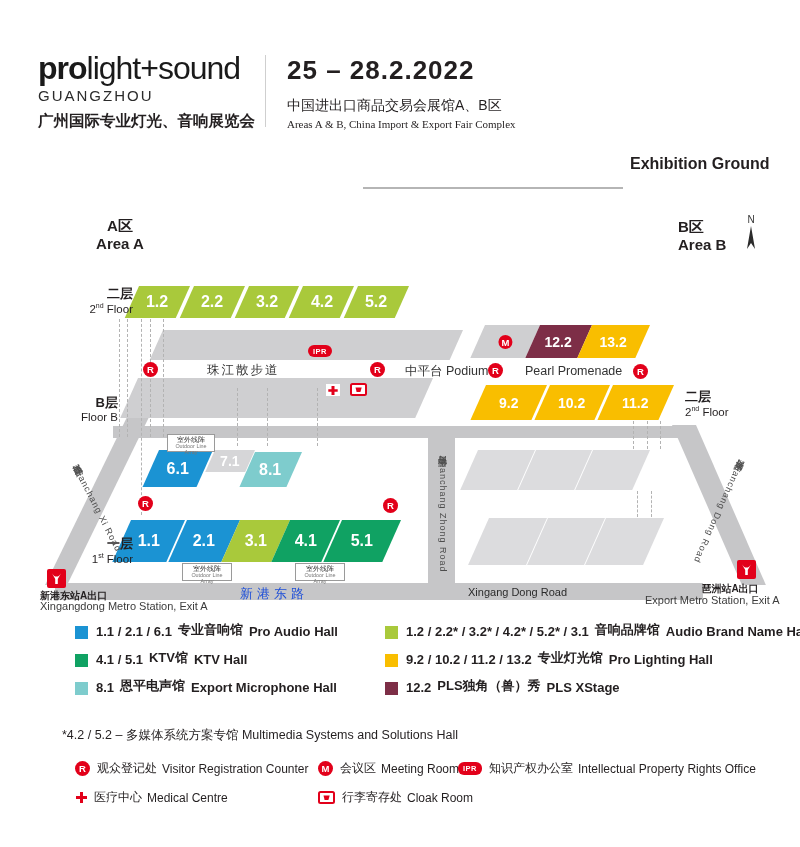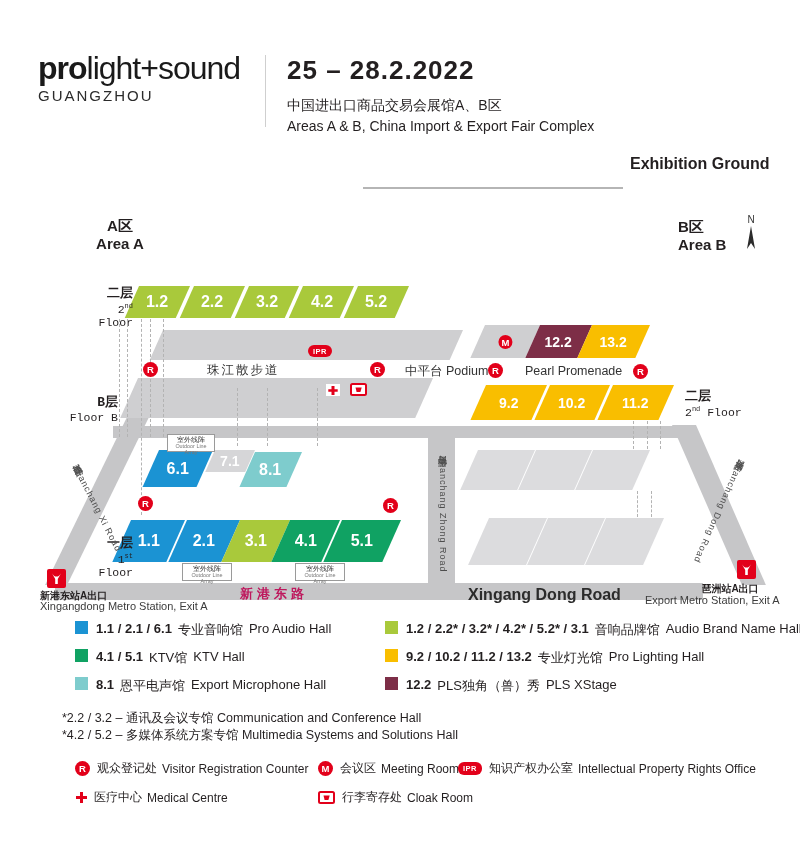--- a/index.html
+++ b/index.html
@@ -13,58 +13,59 @@
   .abs{position:absolute;}
   .skew{position:absolute;transform:skewX(-24deg);transform-origin:top left;}
   .row{display:flex;}
   .cell{display:flex;align-items:center;justify-content:center;}
   .hnum{transform:skewX(24deg);color:#fff;font-weight:bold;font-size:16px;}
   .hnum.sm{font-size:14px;}
   .rm{position:absolute;width:15px;height:15px;border-radius:50%;background:var(--red);
       color:#fff;font-size:9.5px;font-weight:bold;display:flex;align-items:center;justify-content:center;z-index:6;}
   .badge{background:var(--red);color:#fff;font-weight:bold;font-size:7.5px;border-radius:6px;
          display:flex;align-items:center;justify-content:center;letter-spacing:.5px;}
-  .floorlab{position:absolute;line-height:1.15;font-family:Liberation Mono, monospace;}
+  .floorlab{position:absolute;line-height:1.15;}
   .floorlab .cn{font-weight:bold;font-size:13px;display:block;}
   .floorlab .en{font-size:11.5px;display:block;}
   .floorlab sup{font-size:7px;}
   .bandtxt{position:absolute;font-size:12.5px;color:#333;white-space:nowrap;z-index:6;}
   .dash{position:absolute;width:0;border-left:1px dashed #b3b3b3;z-index:4;}
   .roadtxt{position:absolute;writing-mode:vertical-rl;font-size:9px;color:#4d4d4d;
            letter-spacing:1px;white-space:nowrap;display:flex;align-items:center;justify-content:center;z-index:5;}
   .outdoor{position:absolute;background:#fff;border:1px solid #9a9a9a;text-align:center;
            line-height:1.05;z-index:6;padding-top:1px;}
   .outdoor .cn{font-size:7px;display:block;color:#333;}
   .outdoor .en{font-size:6px;display:block;color:#777;transform:scale(.9);}
   .arealab{position:absolute;font-weight:bold;font-size:15px;line-height:1.2;}
-  .leg-item{position:absolute;display:flex;align-items:flex-start;font-size:13px;white-space:nowrap;}
+  .leg-item{position:absolute;display:flex;align-items:flex-end;font-size:13px;white-space:nowrap;font-weight:bold;}
   .leg-item .sw{width:13px;height:13px;margin-right:8px;flex:none;}
   .leg-item b{margin-right:6px;}
   .leg-item .cn{margin-right:6px;}
   .fac{position:absolute;display:flex;align-items:center;font-size:12px;white-space:nowrap;}
   .fac .cn{margin:0 5px 0 7px;}
   .metro-cn{position:absolute;font-size:10px;font-weight:bold;white-space:nowrap;}
   .metro-en{position:absolute;font-size:11px;color:#3c3c3c;white-space:nowrap;}
 </style>
 </head>
 <body>
 
 <div id="page">
 
   <div class="abs" style="left:38px;top:52px;">
     <div style="font-size:32px;letter-spacing:-1px;line-height:1;color:#1a1a1a;">
       <b>pro</b><span>light+sound</span>
     </div>
     <div style="font-size:15px;letter-spacing:2px;margin-top:3px;color:#2b2b2b;">GUANGZHOU</div>
+    <div style="font-size:15.5px;font-weight:bold;margin-top:7px;">广州国际专业灯光、音响展览会</div>
   </div>
   <div class="abs" style="left:265px;top:55px;width:1px;height:72px;background:#cfcfcf;"></div>
   <div class="abs" style="left:287px;top:55px;">
     <div style="font-size:26px;font-weight:bold;letter-spacing:1px;">25 – 28.2.2022</div>
     <div style="font-size:14px;margin-top:11px;">中国进出口商品交易会展馆A、B区</div>
-    <div style="font-size:14px;margin-top:3px;">Areas A &amp; B, China Import &amp; Export Fair Complex</div>
+    <div style="font-size:11px;margin-top:3px;font-family:Liberation Serif, serif;">Areas A &amp; B, China Import &amp; Export Fair Complex</div>
   </div>
 
   <div class="abs" style="left:363px;top:187px;width:260px;height:2px;background:#b5b5b5;"></div>
   <div class="abs" style="left:630px;top:154px;width:150px;line-height:1.2;">
     <div style="font-size:16px;font-weight:bold;">Exhibition Ground</div>
   </div>
 
   <div class="arealab" style="left:90px;top:217px;width:60px;text-align:center;">
     <div>A区</div>
       <div>Area A</div>
@@ -82,22 +83,22 @@
 
   <div class="abs" style="left:113px;top:426px;width:567px;height:12px;background:var(--road);"></div>
   <div class="abs" style="left:428px;top:437px;width:27px;height:146px;background:var(--road);"></div>
   <div class="skew" style="left:128px;top:415px;width:22px;height:170px;background:var(--road);transform:skewX(-26deg);"></div>
   <div class="skew" style="left:672px;top:425px;width:24px;height:160px;background:var(--road);transform:skewX(23.6deg);"></div>
   <div class="abs" style="left:55px;top:583px;width:648px;height:17px;background:var(--road);"></div>
 
   <div class="roadtxt" style="left:83px;top:430px;width:24px;height:150px;transform:rotate(-27deg);">展场西路 Zhanchang Xi Road</div>
   <div class="roadtxt" style="left:429px;top:440px;width:26px;height:140px;">展场中路 Zhanchang Zhong Road</div>
   <div class="roadtxt" style="left:708px;top:434px;width:24px;height:148px;transform:rotate(24deg);">展场东路 Zhanchang Dong Road</div>
-  <div class="abs" style="left:240px;top:585px;font-size:13px;letter-spacing:4px;color:#be185d;z-index:5;font-weight:bold;">新港东路</div>
-  <div class="abs" style="left:468px;top:586px;font-size:16px;color:#2b2b2b;z-index:5;font-weight:bold;">Xingang Dong Road</div>
+  <div class="abs" style="left:240px;top:585px;font-size:13px;letter-spacing:4px;color:#1d4ed8;z-index:5;">新港东路</div>
+  <div class="abs" style="left:468px;top:586px;font-size:11px;color:#2b2b2b;z-index:5;">Xingang Dong Road</div>
 
   <div class="skew" style="left:163px;top:330px;width:300px;height:30px;background:var(--bld);"></div>
   <div class="skew" style="left:138px;top:378px;width:295px;height:40px;background:var(--bld);"></div>
 
   <div class="skew row" style="left:478px;top:450px;width:172px;height:40px;gap:1px;">
     <div class="cell" style="flex:1;background:var(--blk);"></div>
     <div class="cell" style="flex:1;background:var(--blk);"></div>
     <div class="cell" style="flex:1;background:var(--blk);"></div>
   </div>
   <div class="skew row" style="left:489px;top:518px;width:175px;height:47px;gap:1px;">
@@ -283,21 +284,20 @@
       <span class="cn">恩平电声馆</span>
       <span>Export Microphone Hall</span>
   </div>
   <div class="leg-item" style="left:385px;top:677px;">
     <span class="sw" style="background:var(--maroon);"></span>
     <b>12.2</b>
       <span class="cn">PLS独角（兽）秀</span>
       <span>PLS XStage</span>
   </div>
 
-  <div class="abs" style="left:62px;top:710px;font-size:12.5px;">*2.2 / 3.2 – 通讯及会议专馆 Communication and Conference Hall</div>
   <div class="abs" style="left:62px;top:727px;font-size:12.5px;">*4.2 / 5.2 – 多媒体系统方案专馆 Multimedia Systems and Solutions Hall</div>
 
   <div class="fac" style="left:75px;top:760px;">
     <span class="rm" style="position:static;">R</span>
     <span class="cn">观众登记处</span>
       <span>Visitor Registration Counter</span>
   </div>
   <div class="fac" style="left:318px;top:760px;">
     <span class="rm" style="position:static;">M</span>
     <span class="cn">会议区</span>

